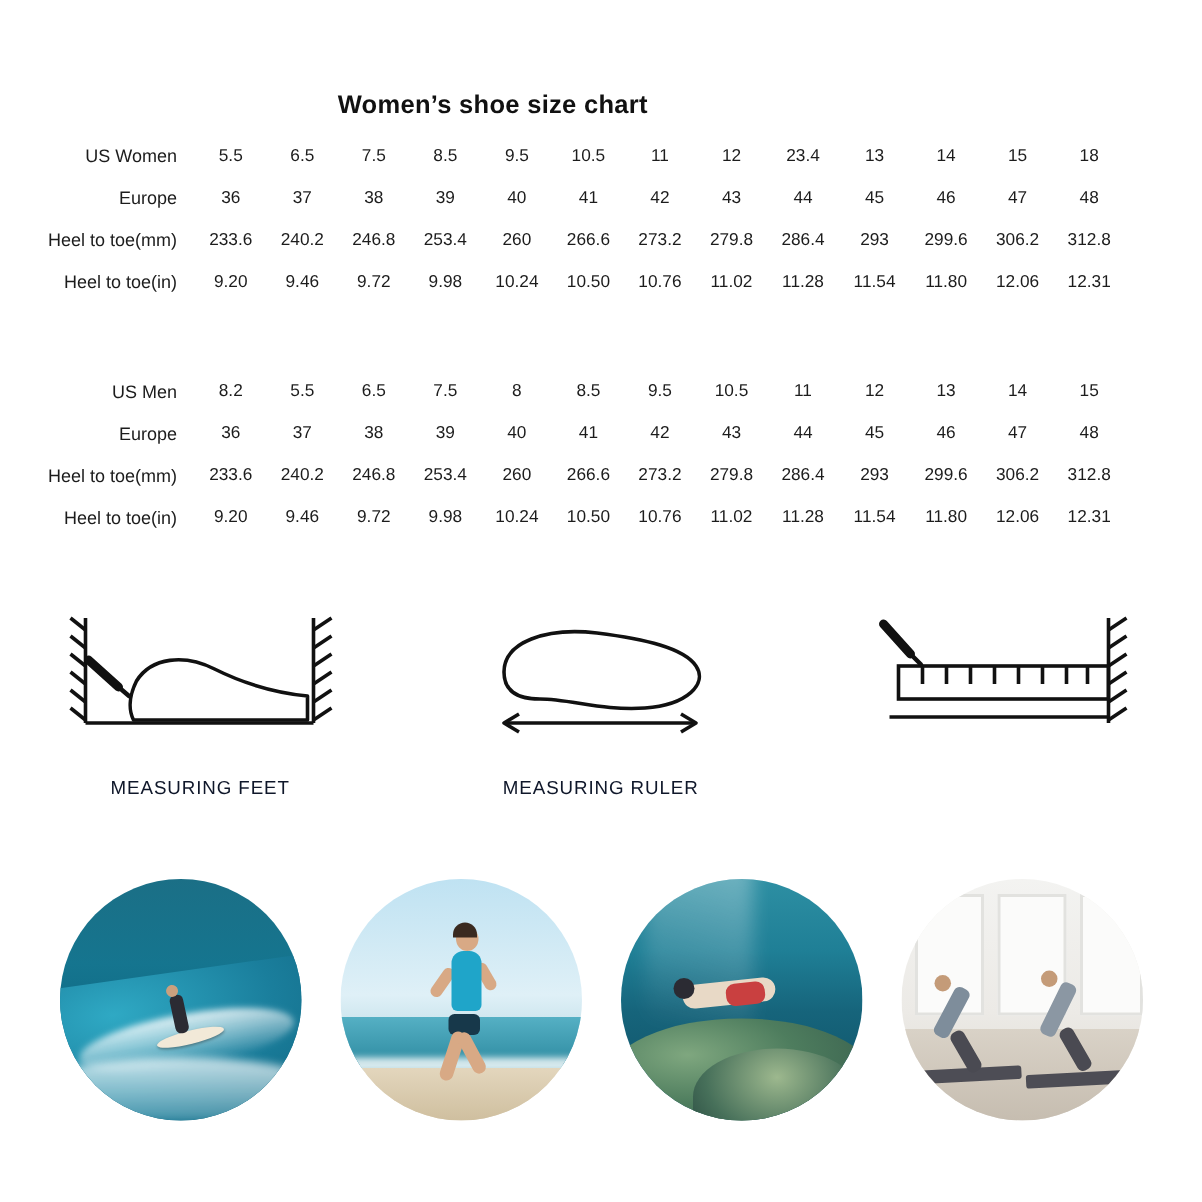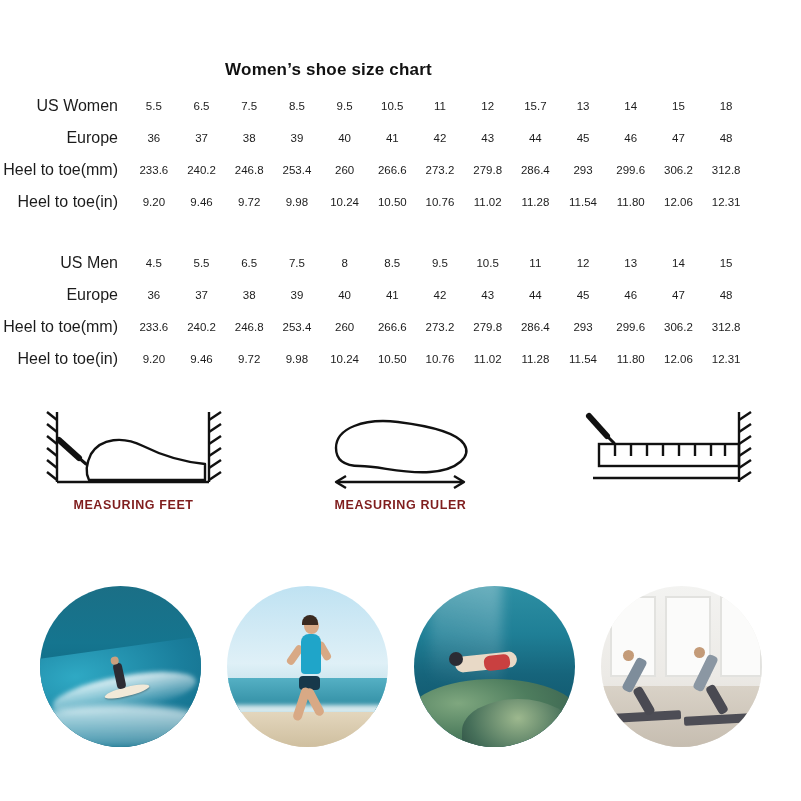--- a/index.html
+++ b/index.html
@@ -33,41 +33,41 @@
     font-size:11.5px;
     text-align:center;
     padding:7px 0 7px 0;
     color:#1c1c1c;
     white-space:nowrap;
   }
   table.size-table td.rowhead{
     text-align:right;
     padding-right:12px;
     width:118px;
-    font-size:16px;
+    font-size:12px;
     color:#1c1c1c;
   }
 
   
   .icons-row{
     position:absolute;
     left:0;top:410px;
     width:801px;
     display:flex;
     justify-content:space-around;
     align-items:flex-start;
   }
   .icon-item{width:240px;text-align:center;}
   .icon-art{height:80px;display:flex;align-items:center;justify-content:center;}
   .icon-caption{
-    margin-top:8px;
+    margin-top:28px;
     font-size:12.5px;
-    font-weight:bold;
+    font-weight:normal;
     letter-spacing:.6px;
-    color:#7f1d1d;
+    color:#0f172a;
   }
 
   
   .photos-row{
     position:absolute;
     left:0;top:586px;
     width:801px;
     display:flex;
     justify-content:center;
     gap:26px;
@@ -212,21 +212,21 @@
         <tr>
           <td class="rowhead">US Women</td>
           <td>5.5</td>
           <td>6.5</td>
           <td>7.5</td>
           <td>8.5</td>
           <td>9.5</td>
           <td>10.5</td>
           <td>11</td>
           <td>12</td>
-          <td>15.7</td>
+          <td>23.4</td>
           <td>13</td>
           <td>14</td>
           <td>15</td>
           <td>18</td>
         </tr>
         <tr>
           <td class="rowhead">Europe</td>
           <td>36</td>
           <td>37</td>
           <td>38</td>
@@ -275,21 +275,21 @@
         </tr>
       </tbody>
     </table>
   </div>
 
   <div class="chart-block" style="top:247px;">
     <table class="size-table">
       <tbody>
         <tr>
           <td class="rowhead">US Men</td>
-          <td>4.5</td>
+          <td>8.2</td>
           <td>5.5</td>
           <td>6.5</td>
           <td>7.5</td>
           <td>8</td>
           <td>8.5</td>
           <td>9.5</td>
           <td>10.5</td>
           <td>11</td>
           <td>12</td>
           <td>13</td>

